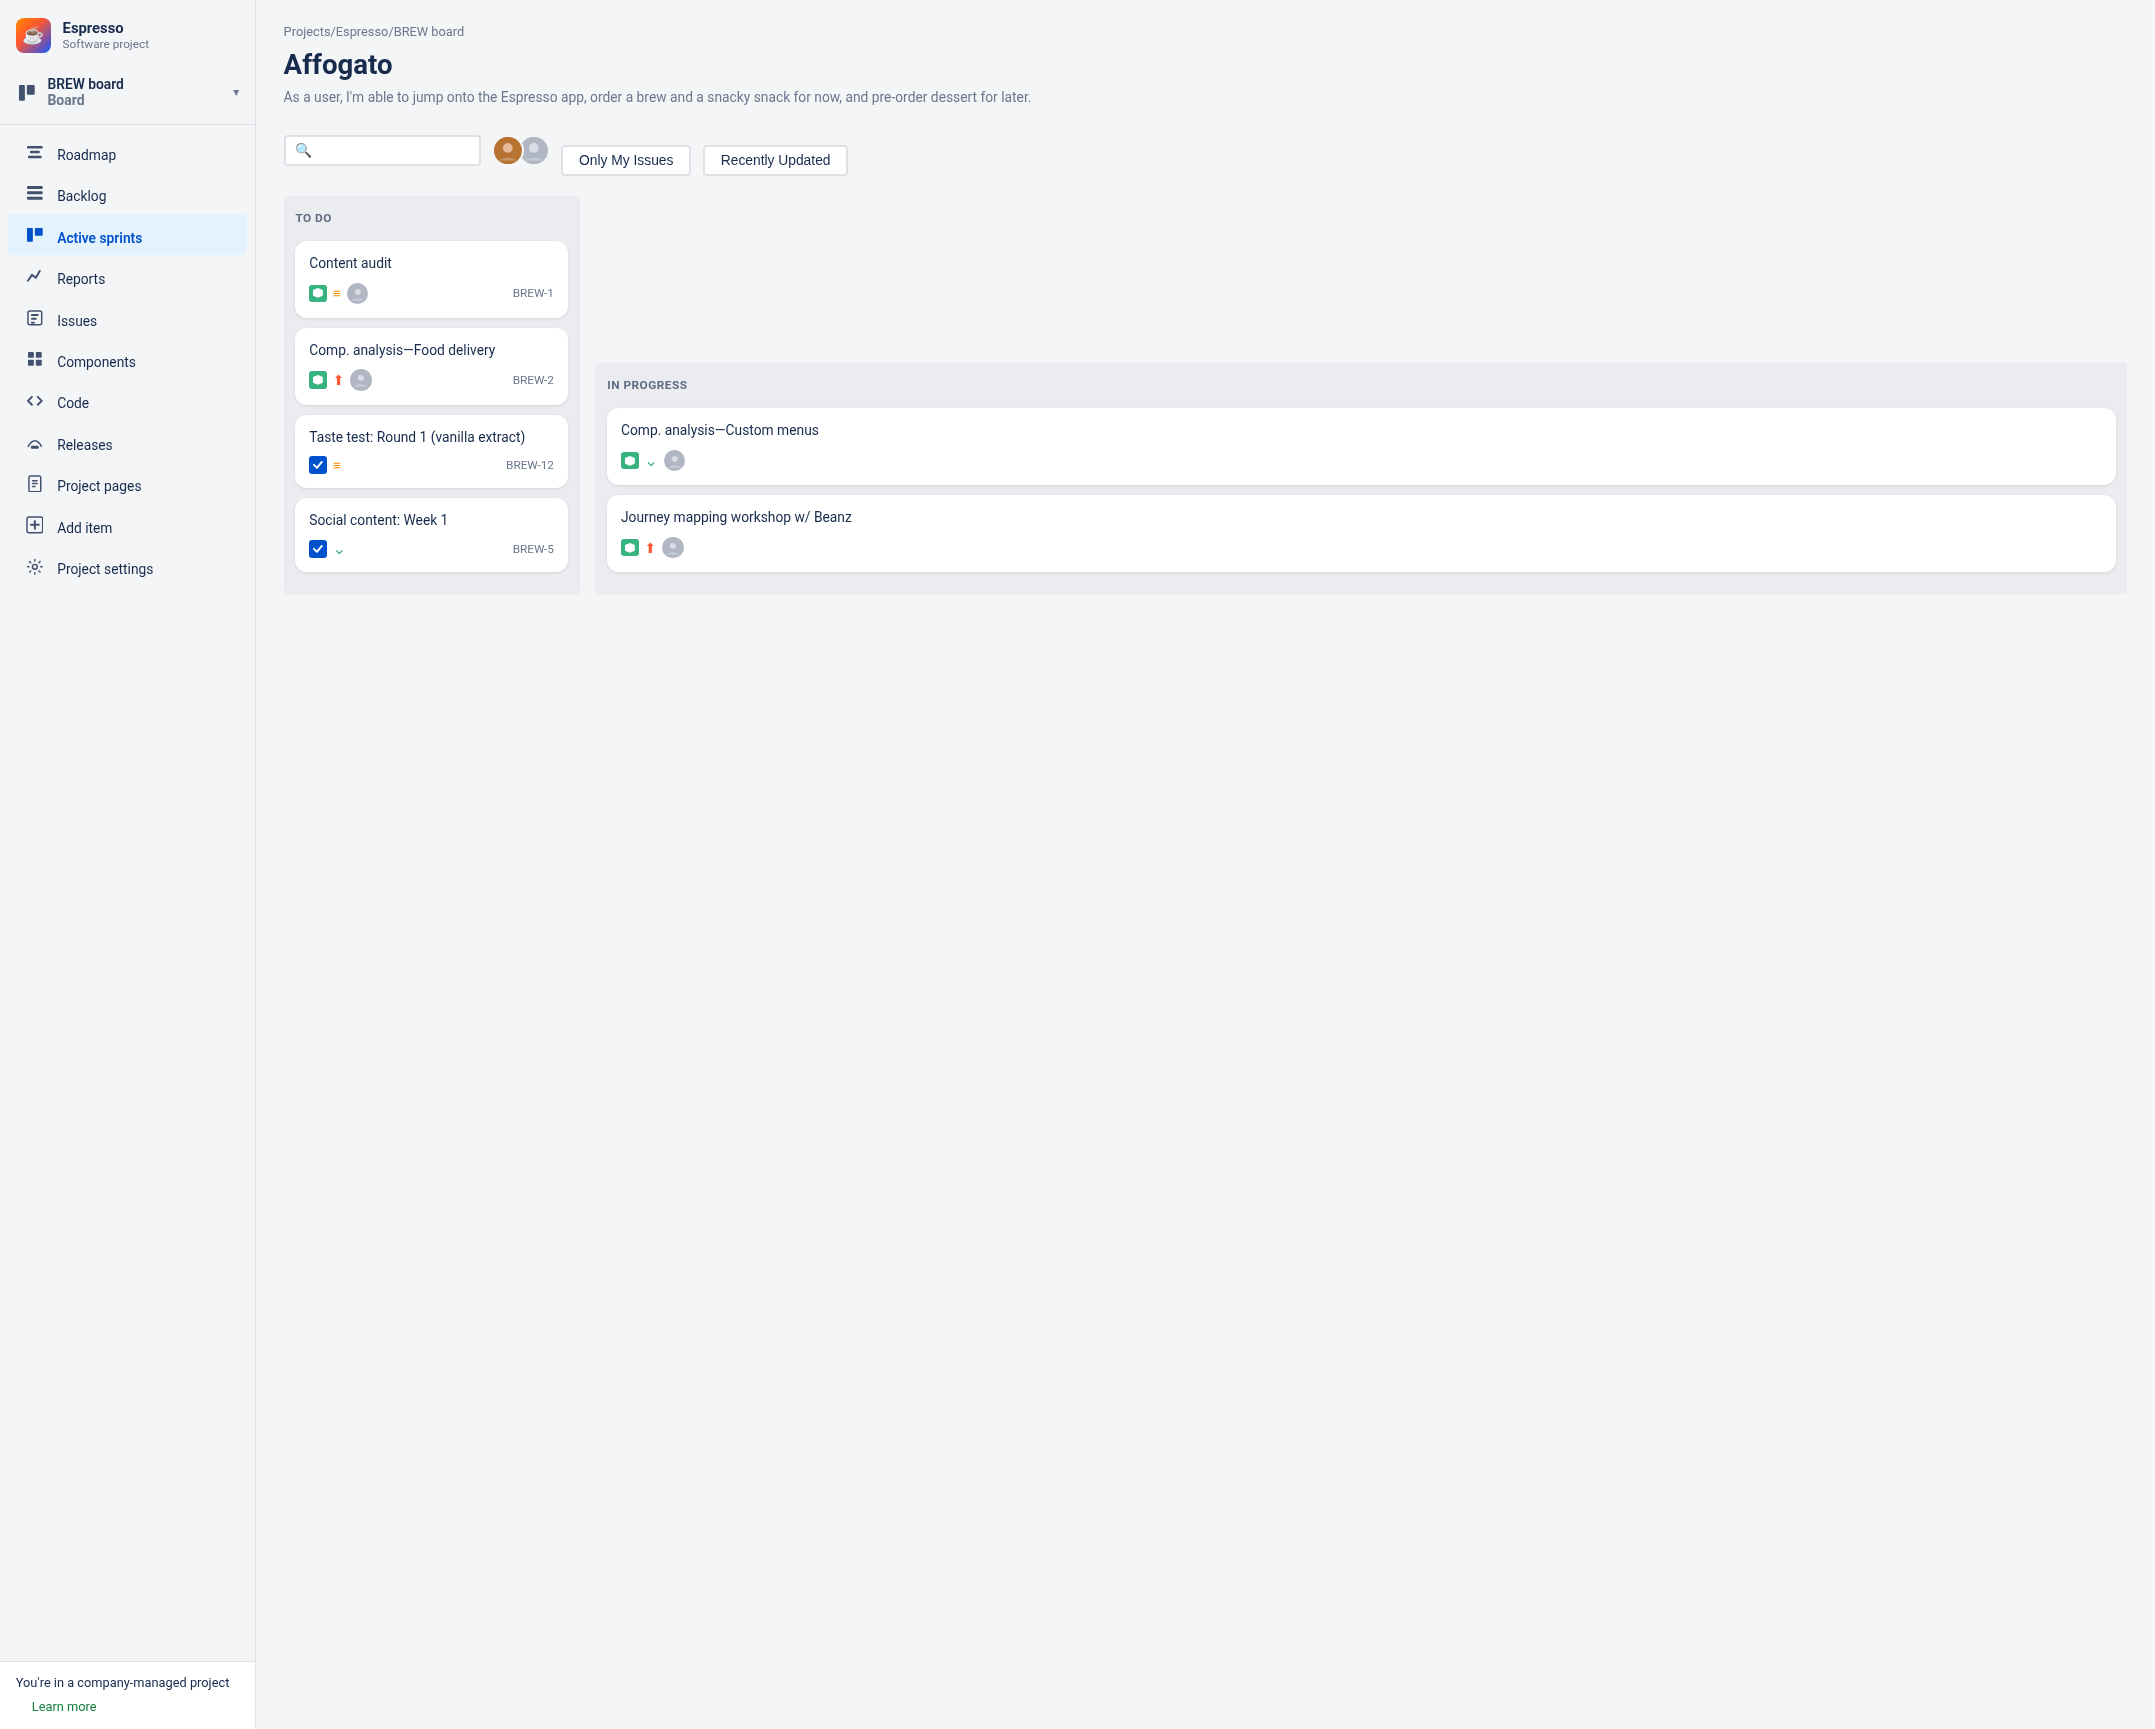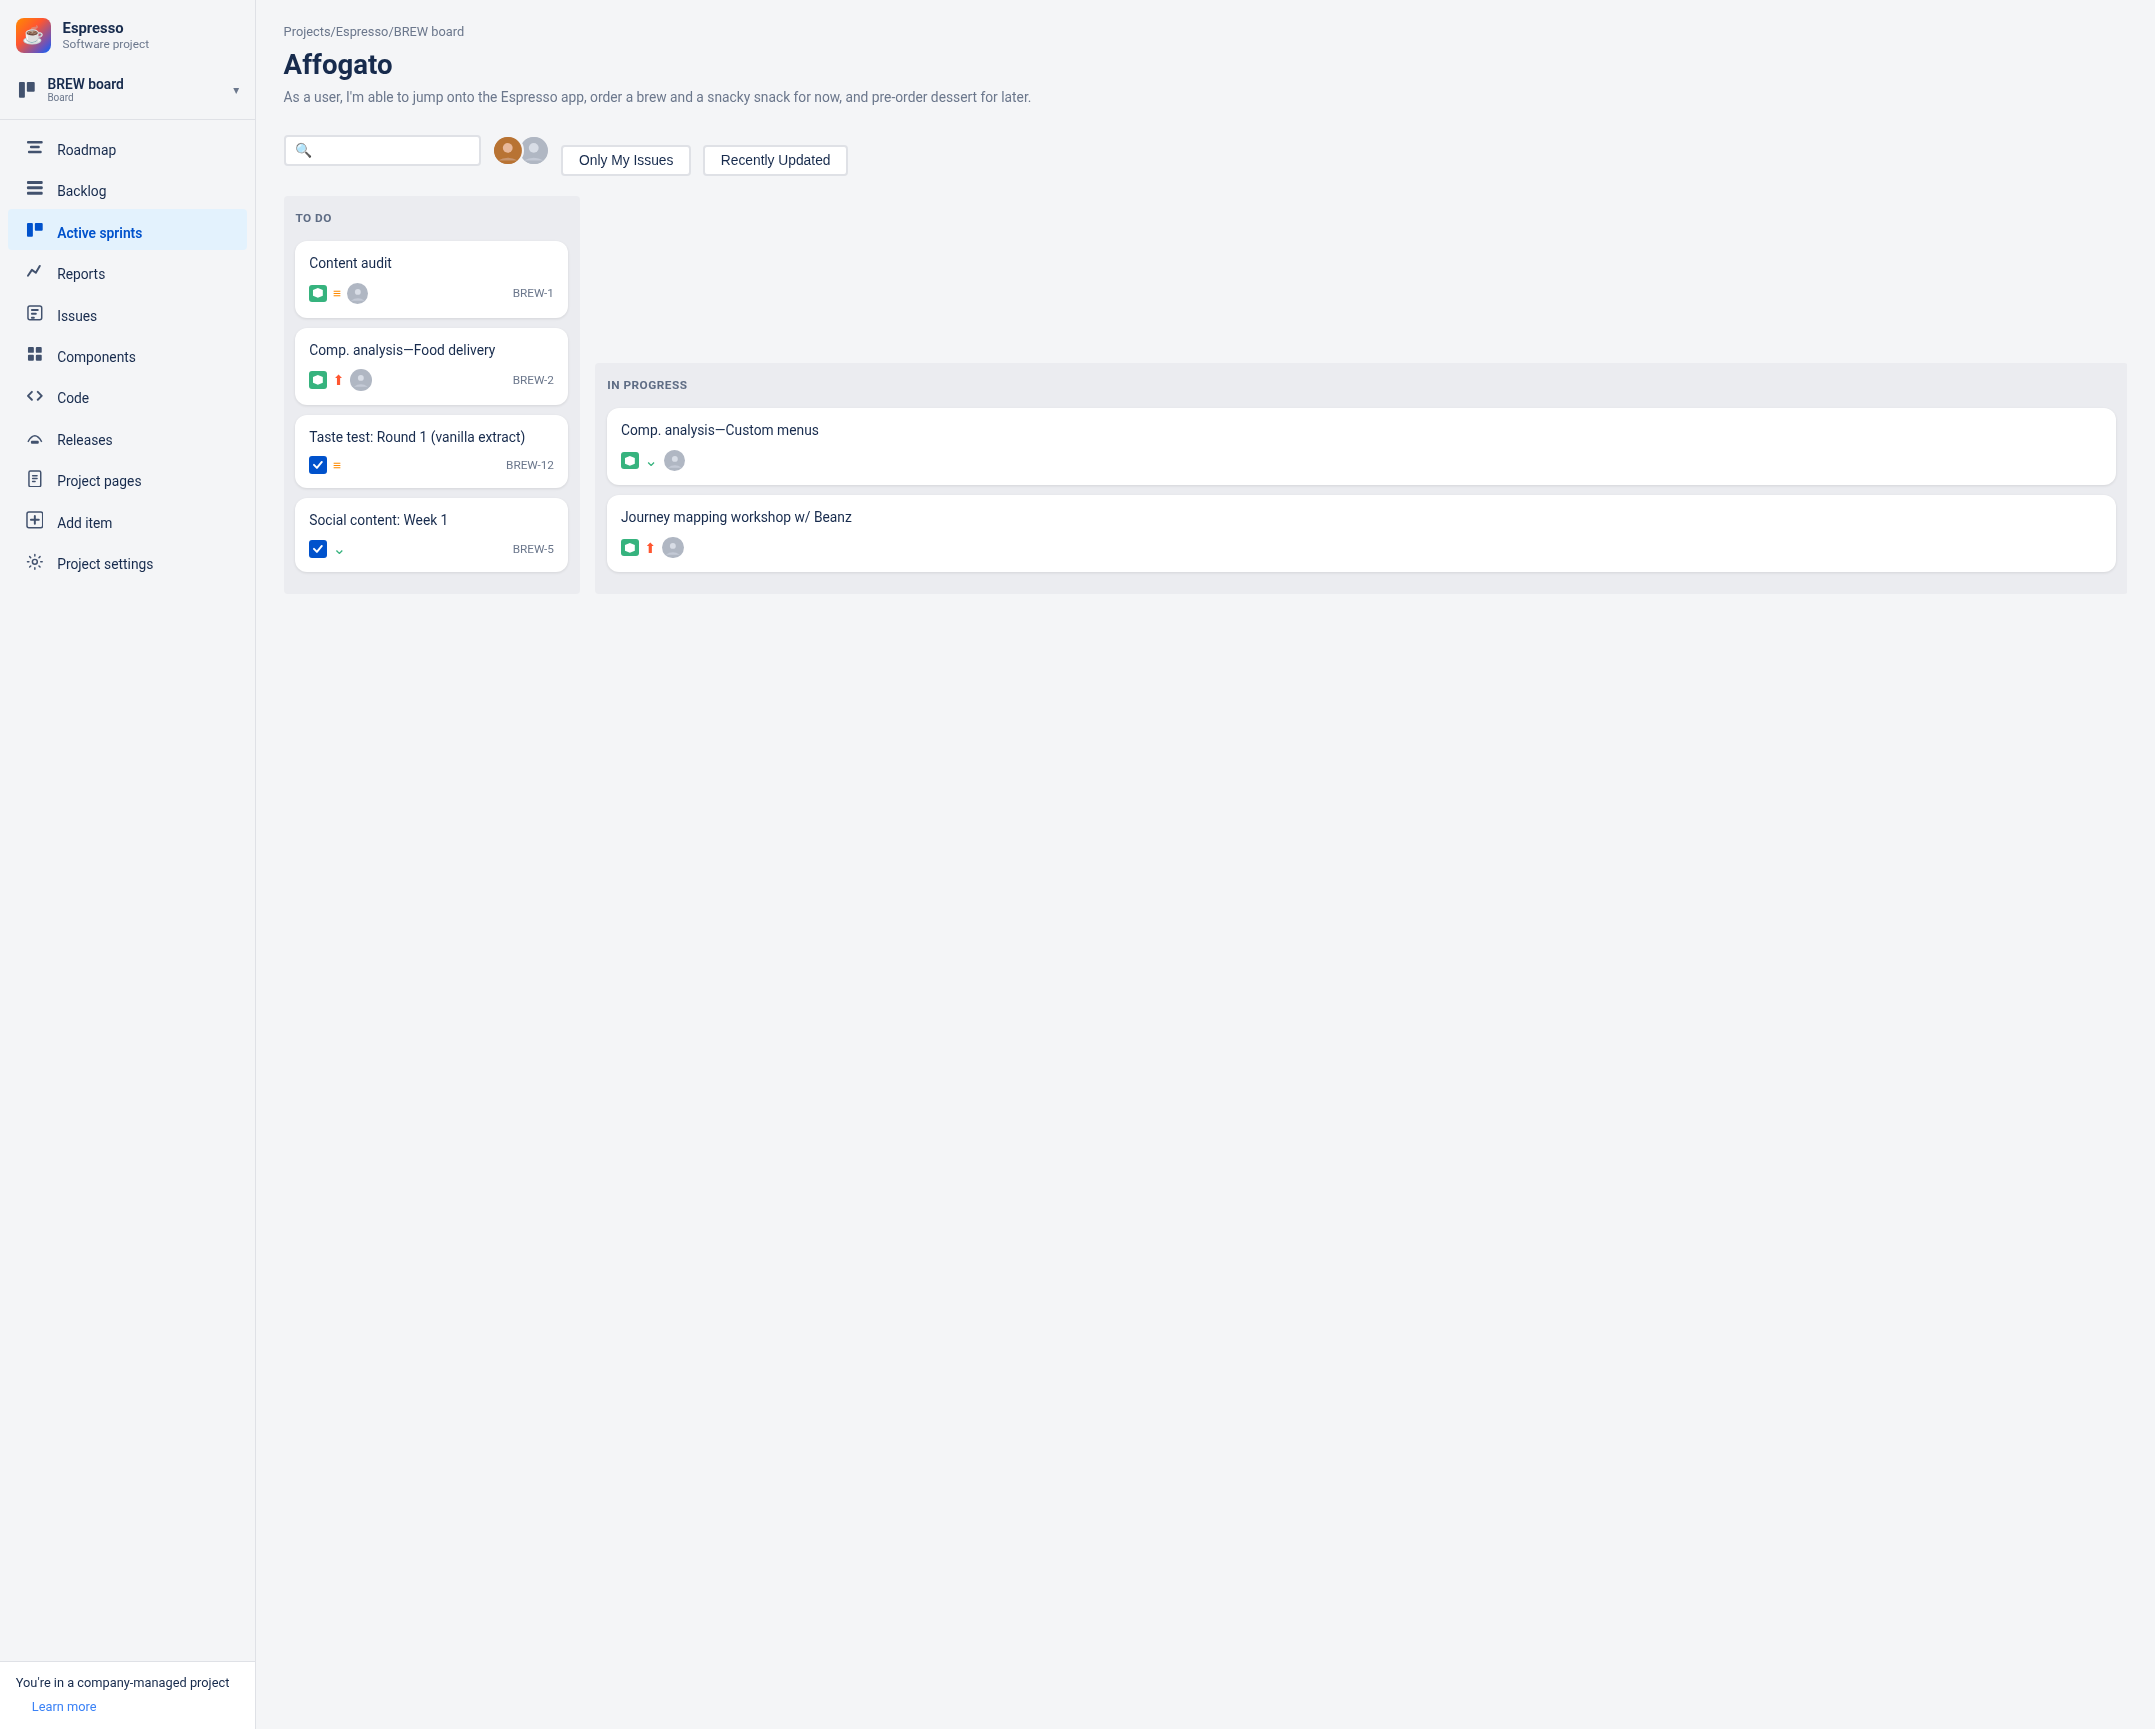--- a/index.html
+++ b/index.html
@@ -59,21 +59,21 @@
 
     .board-icon {
       width: 21.7px;
       height: 21.7px;
       display: flex;
       align-items: center;
       justify-content: center;
     }
 
     .board-label { font-size: 13.8px; color: #172b4d; font-weight: 600; }
-    .board-sublabel { font-size: 10px; color: #6b778c; }
+    .board-sublabel { font-size: 14px; color: #6b778c; font-weight: bold; }
     .chevron-down { font-size: 11.8px; color: #6b778c; }
 
     .sidebar-divider {
       border: none;
       border-top: 1px solid #dfe1e6;
       margin: 5.9px 0;
     }
 
     .sidebar-nav-item {
       display: flex;
@@ -102,21 +102,21 @@
     }
 
     .sidebar-bottom {
       margin-top: auto;
       border-top: 1px solid #dfe1e6;
       padding: 13.8px 15.8px;
       background: #fff;
     }
 
     .company-managed-text { font-size: 12.8px; color: #172b4d; margin-bottom: 5.9px; }
-    .learn-more { font-size: 12.8px; color: #3b82f6; cursor: pointer; text-decoration: none; padding-left: 16px; }
+    .learn-more { font-size: 12.8px; color: #15803d; cursor: pointer; text-decoration: none; padding-left: 16px; }
 
     
     #main {
       flex: 1;
       display: flex;
       flex-direction: column;
       overflow: hidden;
       background: #f4f5f7;
     }
 

